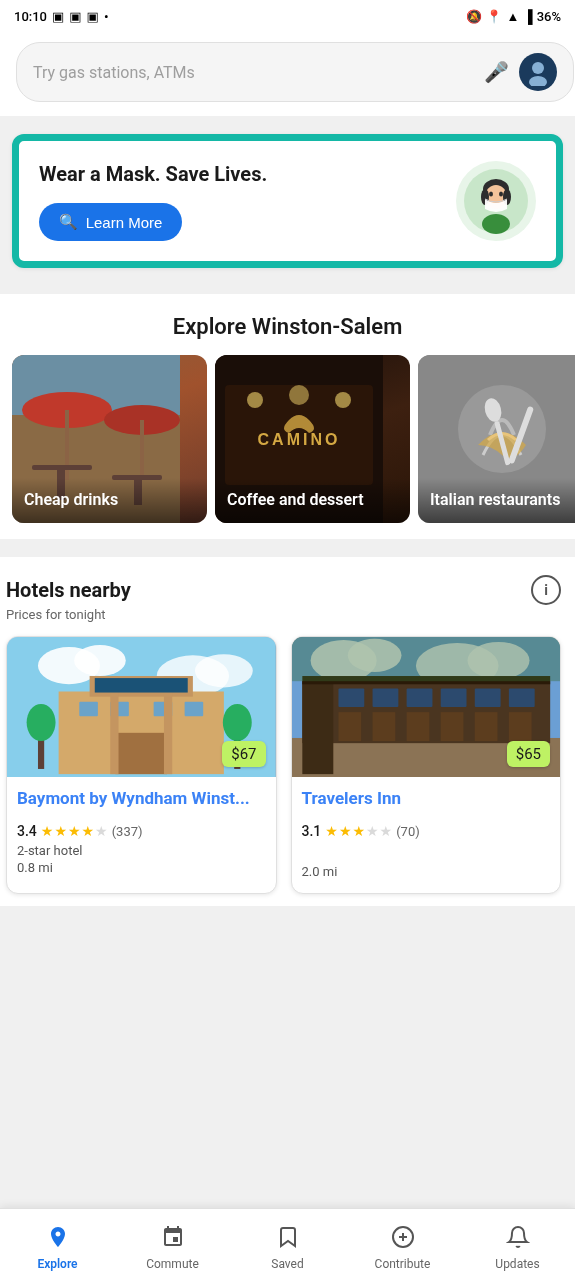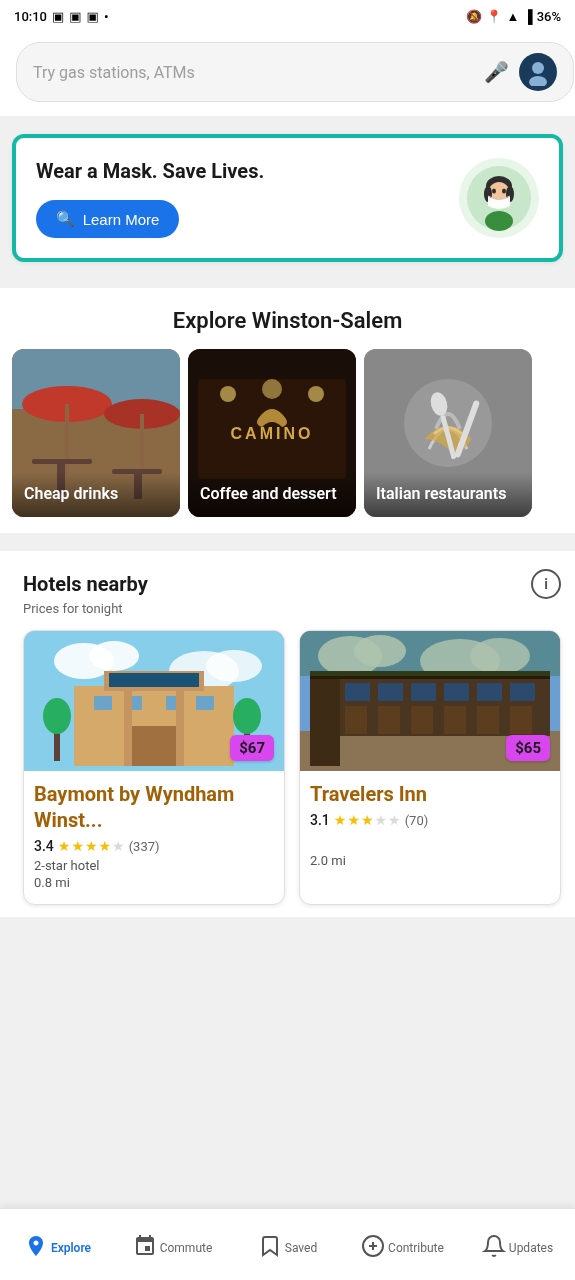--- a/index.html
+++ b/index.html
@@ -62,21 +62,21 @@
       overflow: hidden;
       flex-shrink: 0;
     }
     .avatar-svg { width: 28px; height: 28px; }
 
     
     .banner-section {
       background: #fff;
       margin: 8px 12px;
       border-radius: 12px;
-      border: 4px solid #14b8a6;
+      border: 7px solid #14b8a6;
       padding: 20px;
       display: flex;
       align-items: center;
       justify-content: space-between;
       box-shadow: 0 1px 4px rgba(0,0,0,0.08);
     }
     .banner-text-area { flex: 1; }
     .banner-title {
       font-size: 20px;
       font-weight: 700;
@@ -124,21 +124,21 @@
       color: #1a1a1a;
       margin-bottom: 16px;
     }
     .explore-cards {
       display: flex;
       gap: 8px;
       padding: 0 12px;
       overflow-x: auto;
     }
     .explore-card {
-      width: 168px;
+      width: 195px;
       height: 168px;
       border-radius: 12px;
       overflow: hidden;
       position: relative;
       flex-shrink: 0;
       cursor: pointer;
     }
     .explore-card-overlay {
       position: absolute;
       bottom: 0;
@@ -175,21 +175,21 @@
       height: 100%;
       background: linear-gradient(160deg, #888 0%, #aaa 50%, #666 100%);
       display: flex;
       align-items: center;
       justify-content: center;
     }
 
     
     .hotels-section {
       background: #fff;
-      padding: 18px 14px 12px 23px;
+      padding: 18px 14px 12px 6px;
     }
     .hotels-header {
       display: flex;
       justify-content: space-between;
       align-items: center;
       margin-bottom: 2px;
     }
     .hotels-title {
       font-size: 20px;
       font-weight: 700;
@@ -241,36 +241,36 @@
     .hotel-img-bg-2 {
       width: 100%;
       height: 100%;
       background: linear-gradient(160deg, #4a6741 0%, #6b8a5e 40%, #558050 100%);
       position: relative;
     }
     .price-badge {
       position: absolute;
       bottom: 10px;
       right: 10px;
-      background: #d946ef;
+      background: #bef264;
       border-radius: 6px;
       padding: 4px 9px;
       font-size: 15px;
-      font-weight: 700;
+      font-weight: 400;
       color: #1a1a1a;
       box-shadow: 0 1px 3px rgba(0,0,0,0.2);
     }
     .hotel-info {
       padding: 10px 10px 12px 10px;
     }
     .hotel-name {
-      font-size: 20px;
+      font-size: 17px;
       font-weight: 700;
-      color: #a16207;
-      margin-bottom: 5px;
+      color: #3b82f6;
+      margin-bottom: 14px;
       line-height: 1.3;
     }
     .hotel-rating {
       display: flex;
       align-items: center;
       gap: 4px;
       margin-bottom: 4px;
     }
     .rating-num {
       font-size: 14px;
@@ -314,21 +314,21 @@
       width: 575px;
       background: #fff;
       border-top: 1px solid #e0e0e0;
       display: flex;
       height: 72px;
       box-shadow: 0 -2px 8px rgba(0,0,0,0.08);
     }
     .nav-item {
       flex: 1;
       display: flex;
-      flex-direction: row;
+      flex-direction: column;
       align-items: center;
       justify-content: center;
       gap: 3px;
       cursor: pointer;
       margin-top: 7px;
     }
     .nav-icon { font-size: 22px; }
     .nav-label {
       font-size: 12px;
       color: #666;

